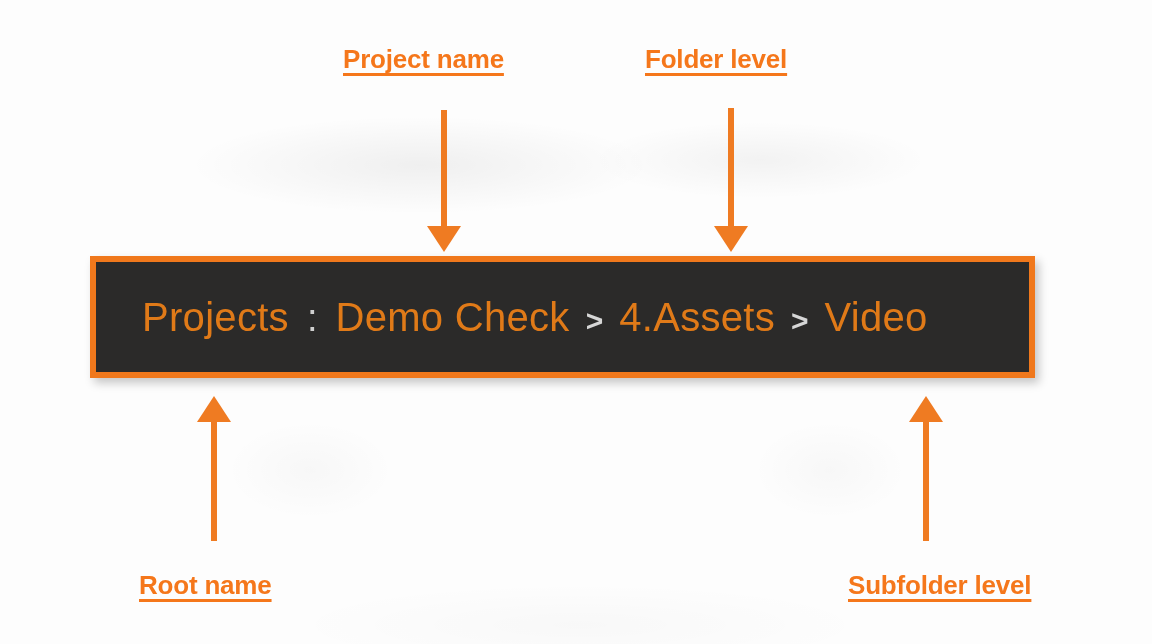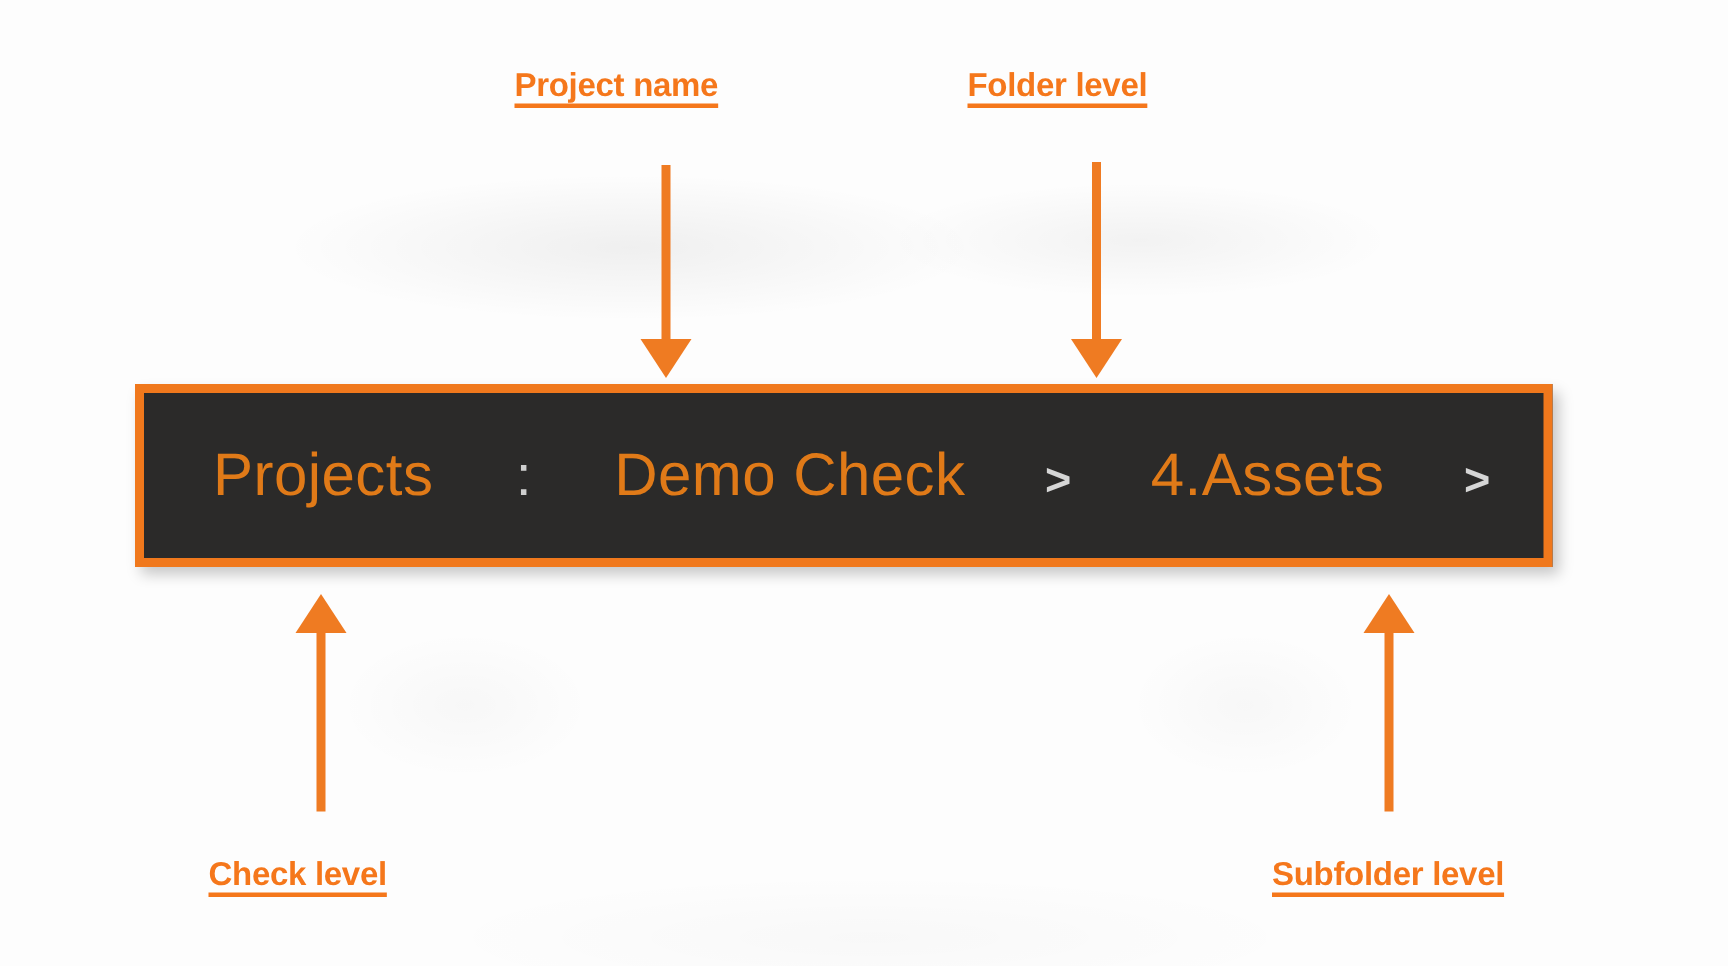--- a/index.html
+++ b/index.html
@@ -21,21 +21,21 @@
       radial-gradient(ellipse 120px 70px at 310px 470px, rgba(0,0,0,0.022), rgba(0,0,0,0) 70%),
       radial-gradient(ellipse 110px 70px at 830px 470px, rgba(0,0,0,0.022), rgba(0,0,0,0) 70%),
       radial-gradient(ellipse 420px 60px at 580px 625px, rgba(0,0,0,0.020), rgba(0,0,0,0) 70%),
       #fdfdfd;
   }
 
   
   .anno {
     position: absolute;
     font-weight: bold;
-    font-size: 22px;
+    font-size: 26px;
     letter-spacing: -0.2px;
     color: #f5771b;
     white-space: nowrap;
     text-decoration: underline;
     text-decoration-thickness: 3px;
     text-underline-offset: 5px;
   }
   #label-project-name { left: 343px; top: 44px; }
   #label-folder-level { left: 645px; top: 44px; }
   #label-root-level   { left: 139px; top: 570px; }
@@ -92,21 +92,20 @@
     border: 6px solid #f0781c;
     background: #2b2a29;
     box-shadow: 4px 5px 9px rgba(0,0,0,0.22);
     display: flex;
     align-items: center;
   }
   #breadcrumb-trail {
     display: flex;
     align-items: baseline;
     padding-left: 46px;
-    gap: 37px;
   }
   .crumb {
     font-size: 40px;
     font-weight: 400;
     color: #e07a18;
     letter-spacing: 0.3px;
     white-space: nowrap;
   }
   .sep {
     font-size: 34px;
@@ -127,21 +126,21 @@
 </style>
 </head>
 <body>
 
 <div id="stage">
 
   <div class="anno" id="label-project-name">Project name</div>
 
   <div class="anno" id="label-folder-level">Folder level</div>
 
-  <div class="anno" id="label-root-level">Check level</div>
+  <div class="anno" id="label-root-level">Root name</div>
 
   <div class="anno" id="label-subfolder-level">Subfolder level</div>
 
   <div class="arrow down" id="arrow-project-name">
     <div class="shaft"></div>
     <div class="head"></div>
   </div>
 
   <div class="arrow down" id="arrow-folder-level">
     <div class="shaft"></div>
@@ -166,17 +165,18 @@
       <span class="sep colon">:</span>
 
       <span class="crumb">Demo Check</span>
 
       <span class="sep chev">&gt;</span>
 
       <span class="crumb">4.Assets</span>
 
       <span class="sep chev">&gt;</span>
 
+      <span class="crumb">Video</span>
 
     </div>
   </div>
 
 </div>
 
 </body></html>

